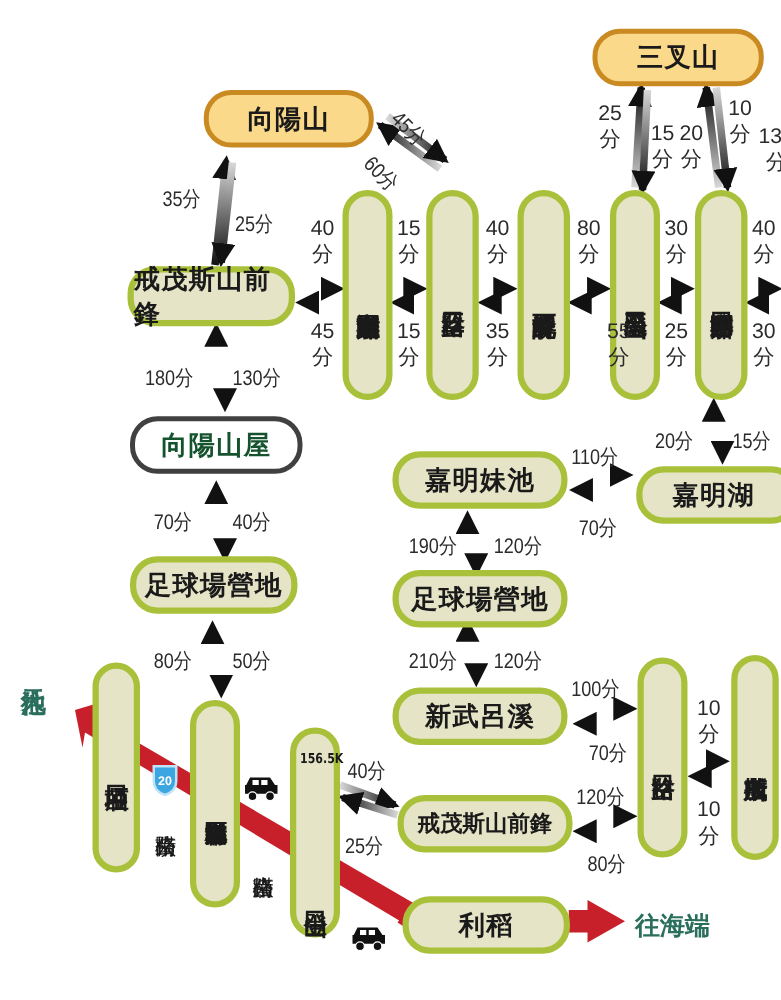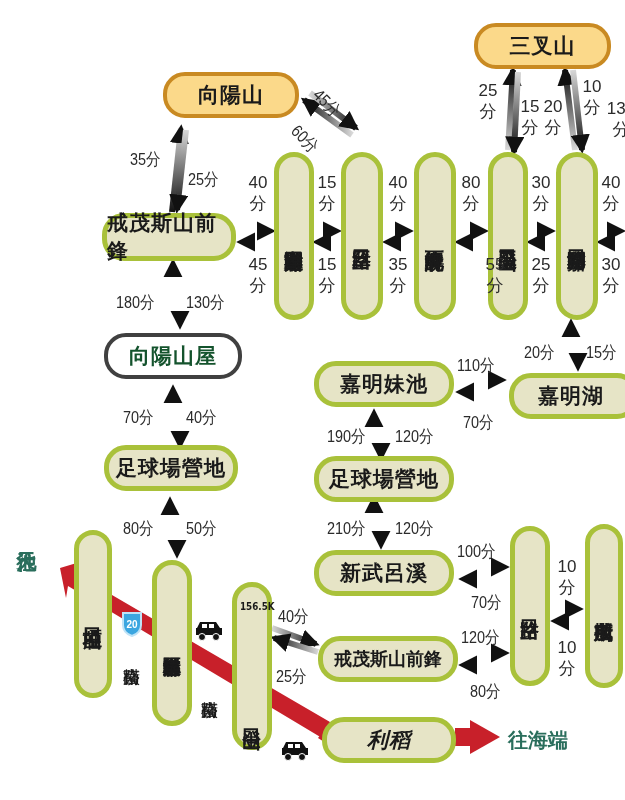--- a/index.html
+++ b/index.html
@@ -144,21 +144,21 @@
 <div class="node green v" style="left:510px;top:526px;width:40px;height:160px;">岔路口</div>
 <div class="node green v" style="left:585px;top:524px;width:38px;height:164px;">戒茂斯山</div>
 <div class="node green h" style="left:318px;top:636px;width:140px;height:46px;font-size:18px;letter-spacing:0;">戒茂斯山前鋒</div>
 
 <div class="node green v" style="left:74px;top:530px;width:38px;height:168px;">埡口山莊</div>
 <div class="node green v" style="left:152px;top:560px;width:40px;height:166px;font-size:18px;">向陽森林遊樂區</div>
 <div class="node green v" style="left:232px;top:582px;width:40px;height:168px;justify-content:flex-end;padding-bottom:30px;">
   <span class="km">156.5K</span>
   <span>登山口</span>
 </div>
-<div class="node green h" style="left:322px;top:717px;width:134px;height:46px;font-style:italic;">利稻</div>
+<div class="node green h" style="left:322px;top:717px;width:134px;height:46px;">利稻</div>
 
 <div class="dest v" style="left:14px;top:536px;">往天池</div>
 <div class="dest" style="left:508px;top:727px;">往海端</div>
 
 <svg class="shield" style="left:121px;top:611px;" viewBox="0 0 22 26">
   <path d="M2,2 L20,2 L20,14 Q20,22 11,25 Q2,22 2,14 Z" fill="#3ba6e0" stroke="#bfe3f7" stroke-width="2"></path>
   <text x="11" y="17" text-anchor="middle" font-size="10" font-weight="bold" fill="#fff" font-family="Liberation Sans, sans-serif">20</text>
 </svg>
 <div class="road" style="left:121px;top:655px;">南橫公路</div>
 <div class="road" style="left:199px;top:688px;">南橫公路</div>

